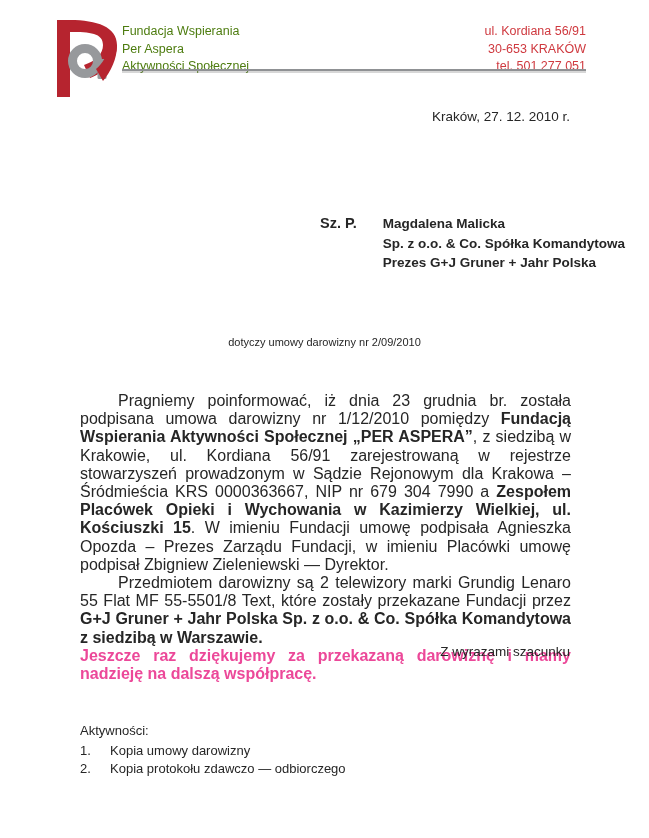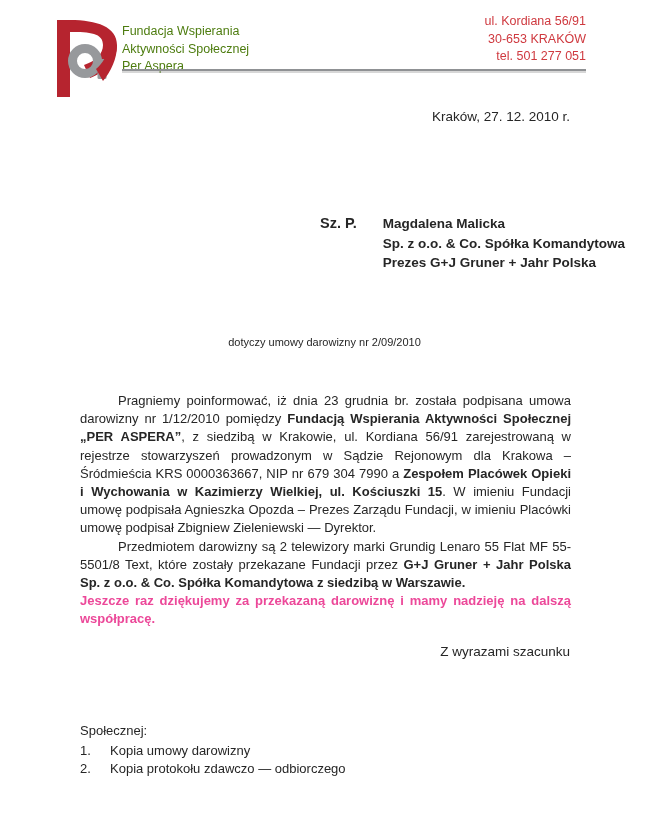--- a/index.html
+++ b/index.html
@@ -11,21 +11,21 @@
     color:#262626;
     overflow:hidden;
   }
   
   .logo{position:absolute;left:57px;top:19px;width:62px;height:78px;}
   .org-name{
     position:absolute;left:122px;top:23px;
     font-size:12.5px;line-height:17.5px;font-weight:400;
   }
   .org-address{
-    position:absolute;right:63px;top:13px;text-align:right;
+    position:absolute;right:63px;top:23px;text-align:right;
     font-size:12.5px;line-height:17.5px;
   }
   .header-rule{
     position:absolute;left:122px;right:63px;top:69px;height:0;
     border-top:2px solid #8f9194;
     box-shadow:0 2px 0 rgba(140,140,140,.35);
   }
   
   .date{position:absolute;top:109px;right:79px;font-size:13.5px;}
   
@@ -35,21 +35,21 @@
     font-weight:700;font-size:13.5px;line-height:19.5px;
   }
   .recipient .salutation{font-size:14.5px;line-height:19.5px;}
   
   .title-wrap{position:absolute;top:336px;left:0;width:100%;text-align:center;}
   .title-wrap .heading{margin:0;font-size:15px;font-weight:700;letter-spacing:.2px;}
   .title-wrap .subheading{margin:0 0 0 0;font-size:11px;font-weight:400;}
   
   .body-text{
     position:absolute;left:80px;top:392px;width:491px;
-    text-align:justify;font-size:13px;line-height:18.2px;
+    text-align:justify;font-size:16px;line-height:18.2px;
   }
   .body-text p{margin:0;text-indent:38px;}
   .b{font-weight:700;}
   .thanks{
     margin-top:19px;font-weight:700;text-indent:0 !important;
   }
   
   .closing{position:absolute;top:644px;right:79px;font-size:13.5px;}
   
   .attachments{position:absolute;left:80px;top:722px;font-size:13px;line-height:18.5px;}
@@ -72,22 +72,22 @@
       <circle cx="28" cy="42" r="12.5" fill="none" stroke="#97999c" stroke-width="9"></circle>
 
       <rect x="40.5" y="40" width="9" height="20" rx="1.5" fill="#97999c"></rect>
 
       <path d="M60,26 C60,40 54,52 46,62 L39,50 C46,44 50,37 51,27 Z" fill="#b6242f"></path>
     </svg>
   </div>
 
   <div class="org-name" style="color:#4d7c0f;">
     <div>Fundacja Wspierania</div>
+    <div>Per Aspera</div>
     <div>Aktywności Społecznej</div>
-    <div>Per Aspera</div>
   </div>
 
   <div class="org-address" style="color:#cf393f;">
     <div>ul. Kordiana 56/91</div>
     <div>30-653 KRAKÓW</div>
     <div>tel. 501 277 051</div>
   </div>
 
   <div class="header-rule"></div>
 
@@ -108,21 +108,21 @@
 
   <div class="body-text">
     <p><span>Pragniemy poinformować, iż dnia 23 grudnia br. została podpisana umowa darowizny nr 1/12/2010 pomiędzy </span><span class="b">Fundacją Wspierania Aktywności Społecznej „PER ASPERA”</span><span>, z siedzibą w Krakowie, ul. Kordiana 56/91 zarejestrowaną w rejestrze stowarzyszeń prowadzonym w Sądzie Rejonowym dla Krakowa – Śródmieścia KRS 0000363667, NIP nr 679 304 7990 a </span><span class="b">Zespołem Placówek Opieki i Wychowania w Kazimierzy Wielkiej, ul. Kościuszki 15</span><span>. W imieniu Fundacji umowę podpisała Agnieszka Opozda – Prezes Zarządu Fundacji, w imieniu Placówki umowę podpisał Zbigniew Zieleniewski — Dyrektor.</span></p>
     <p><span>Przedmiotem darowizny są 2 telewizory marki Grundig Lenaro 55 Flat MF 55-5501/8 Text, które zostały przekazane Fundacji przez </span><span class="b">G+J Gruner + Jahr Polska Sp. z o.o. &amp; Co. Spółka Komandytowa z siedzibą w Warszawie.</span></p>
     <p class="thanks" style="color:#ec4899;">Jeszcze raz dziękujemy za przekazaną darowiznę i mamy nadzieję na dalszą współpracę.</p>
   </div>
 
   <div class="closing">Z wyrazami szacunku</div>
 
   <div class="attachments">
-    <p class="att-heading">Społecznej:</p>
+    <p class="att-heading">Aktywności:</p>
     <div class="att-row">
       <span class="att-num">1.</span>
       <span>Kopia umowy darowizny</span>
     </div>
     <div class="att-row">
       <span class="att-num">2.</span>
       <span>Kopia protokołu zdawczo — odbiorczego</span>
     </div>
   </div>
 

